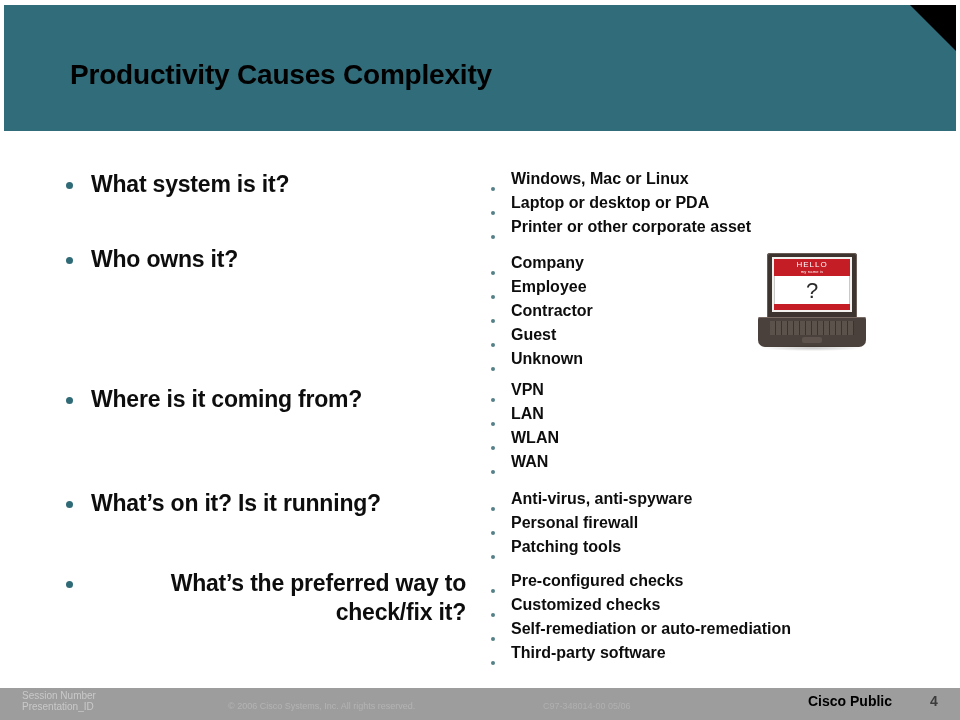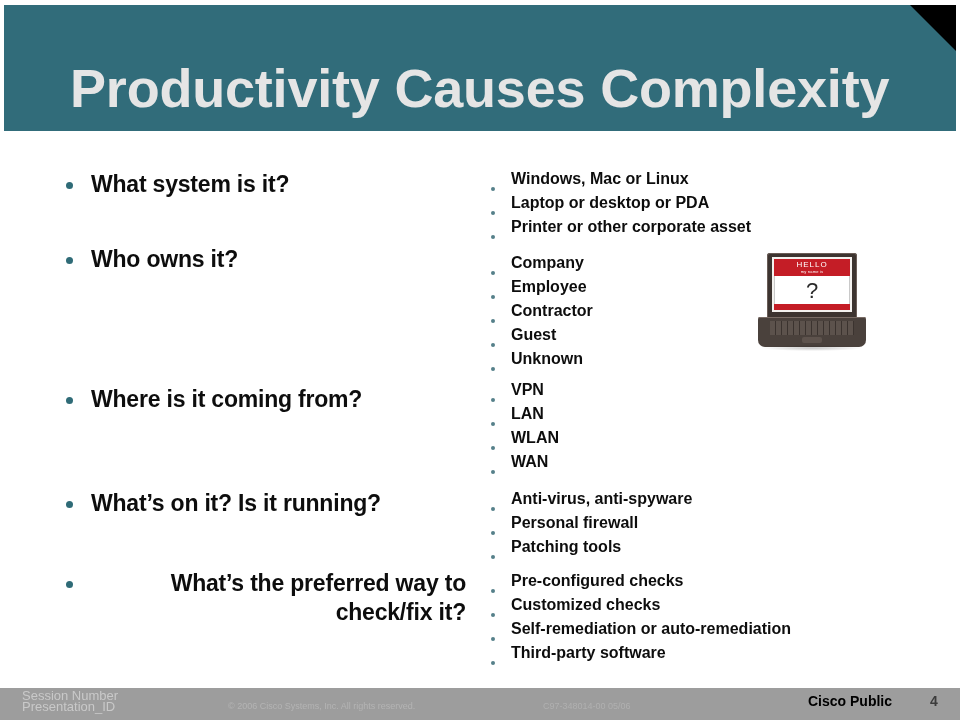--- a/index.html
+++ b/index.html
@@ -41,23 +41,23 @@
     width: 0;
     height: 0;
     border-top: 46px solid #000000;
     border-left: 46px solid transparent;
   }
   .title-text {
     position: absolute;
     left: 66px;
     top: 56px;
     margin: 0;
-    font-size: 54px;
+    font-size: 28px;
     font-weight: bold;
-    color: #e5e5e5;
+    color: #000000;
     letter-spacing: -0.2px;
     line-height: 1;
     white-space: nowrap;
   }
 
   
   .body-area {
     position: absolute;
     left: 0;
     top: 131px;
@@ -274,21 +274,21 @@
     left: 0;
     top: 688px;
     width: 960px;
     height: 32px;
     background: #9d9d9d;
   }
   .footer-session {
     position: absolute;
     left: 22px;
     top: 2px;
-    font-size: 13px;
+    font-size: 10px;
     color: #c9c9c9;
     line-height: 11px;
   }
   .footer-copyright {
     position: absolute;
     left: 228px;
     top: 13px;
     font-size: 9px;
     color: #b4b4b4;
     line-height: 11px;

